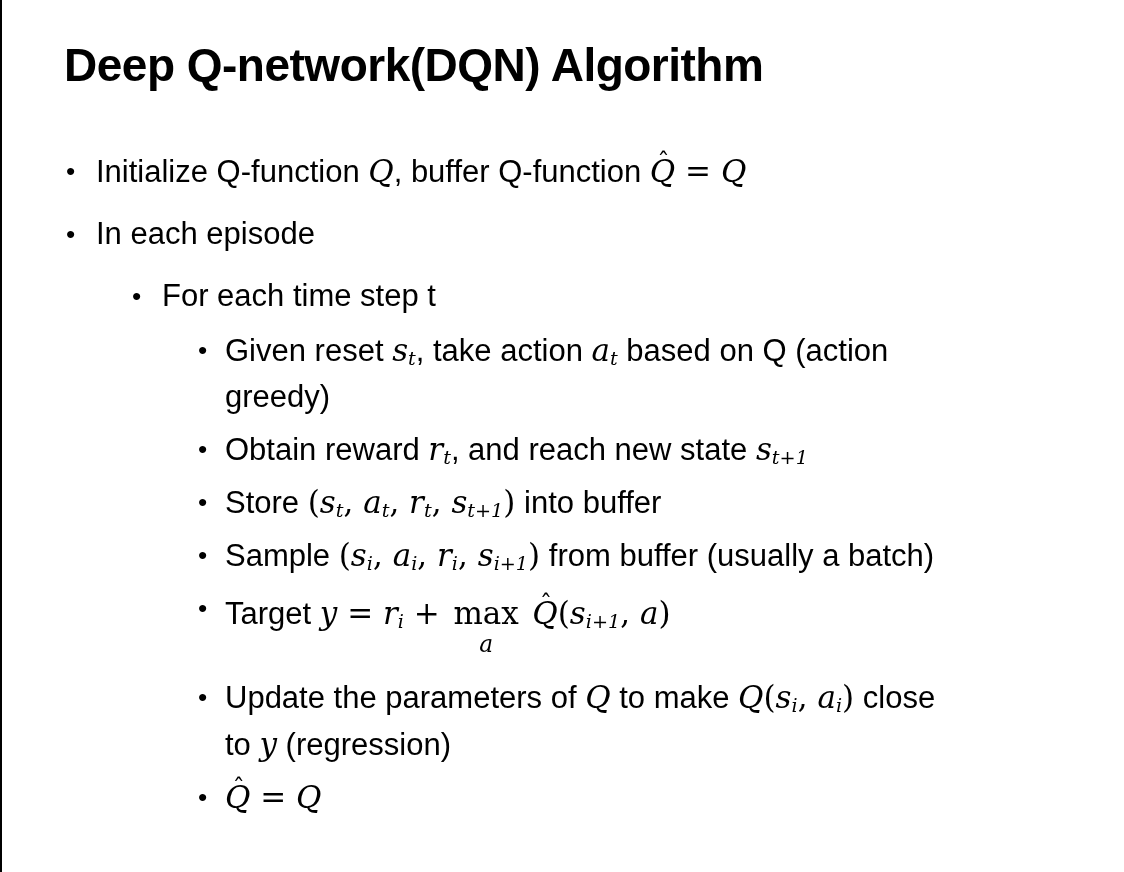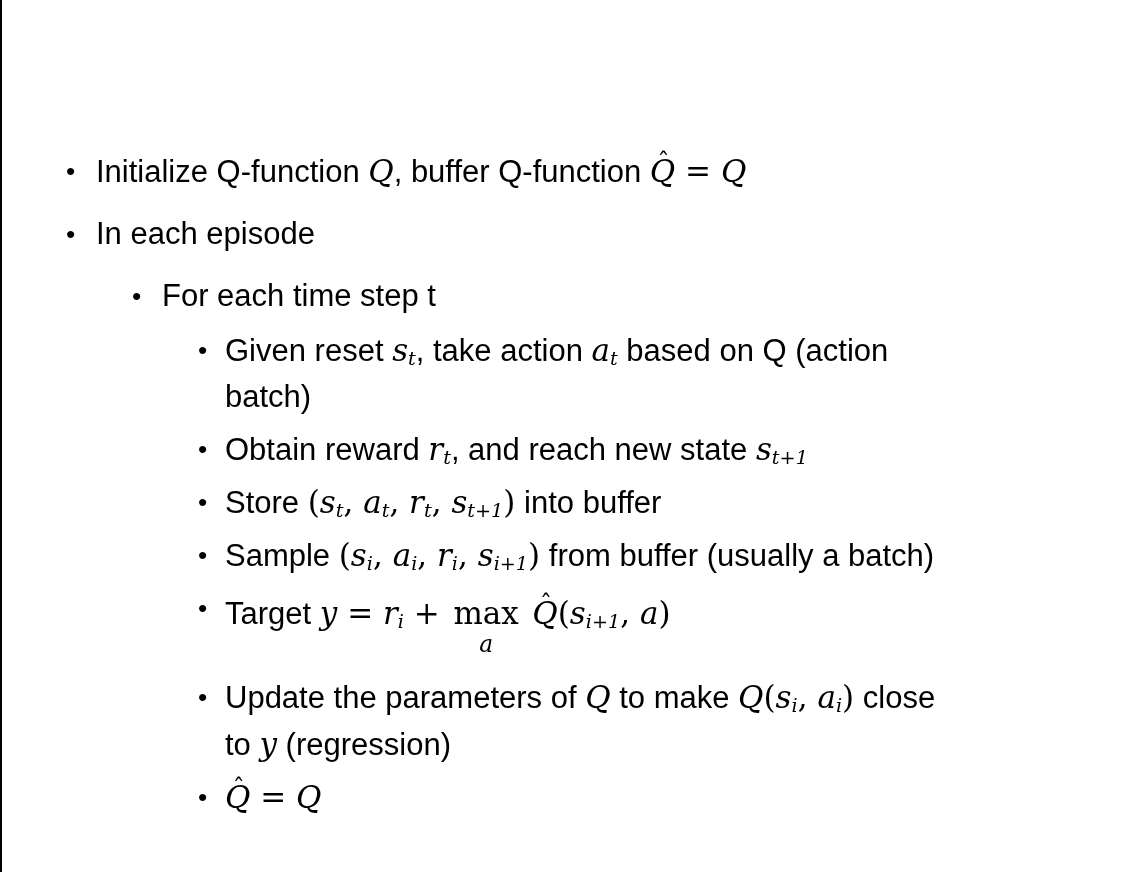--- a/index.html
+++ b/index.html
@@ -101,37 +101,38 @@
   .munder .munderchar {
     font-style: italic;
     font-size: 0.75em;
     margin-top: 3px;
   }
 </style>
 </head>
 <body>
 
 <div class="slide">
+  <div class="title">Deep Q-network(DQN) Algorithm</div>
   <div class="content">
     <ul class="blist">
         <li class="lvl1">
           <span class="marker">•</span>
           <span class="btext"><span class="tx">Initialize Q-function </span><span class="mi">Q</span><span class="tx">, buffer Q-function </span><span class="mhat"><span class="hatmark">ˆ</span><span class="hbase">Q</span></span><span class="mr"> = </span><span class="mi">Q</span></span>
         </li>
         <li class="lvl1">
           <span class="marker">•</span>
           <span class="btext"><span class="tx">In each episode</span></span>
         </li>
         <li class="lvl2">
           <span class="marker">•</span>
           <span class="btext"><span class="tx">For each time step t</span></span>
         </li>
         <li class="lvl3">
           <span class="marker">•</span>
-          <span class="btext"><span class="tx">Given reset </span><span class="mi">s</span><sub class="msub">t</sub><span class="tx">, take action </span><span class="mi">a</span><sub class="msub">t</sub><span class="tx"> based on Q (action</span><br><span class="tx">batch)</span></span>
+          <span class="btext"><span class="tx">Given reset </span><span class="mi">s</span><sub class="msub">t</sub><span class="tx">, take action </span><span class="mi">a</span><sub class="msub">t</sub><span class="tx"> based on Q (action</span><br><span class="tx">greedy)</span></span>
         </li>
         <li class="lvl3">
           <span class="marker">•</span>
           <span class="btext"><span class="tx">Obtain reward </span><span class="mi">r</span><sub class="msub">t</sub><span class="tx">, and reach new state </span><span class="mi">s</span><sub class="msub">t+1</sub></span>
         </li>
         <li class="lvl3">
           <span class="marker">•</span>
           <span class="btext"><span class="tx">Store </span><span class="mr">(</span><span class="mi">s</span><sub class="msub">t</sub><span class="mr">, </span><span class="mi">a</span><sub class="msub">t</sub><span class="mr">, </span><span class="mi">r</span><sub class="msub">t</sub><span class="mr">, </span><span class="mi">s</span><sub class="msub">t+1</sub><span class="mr">)</span><span class="tx"> into buffer</span></span>
         </li>
         <li class="lvl3">

